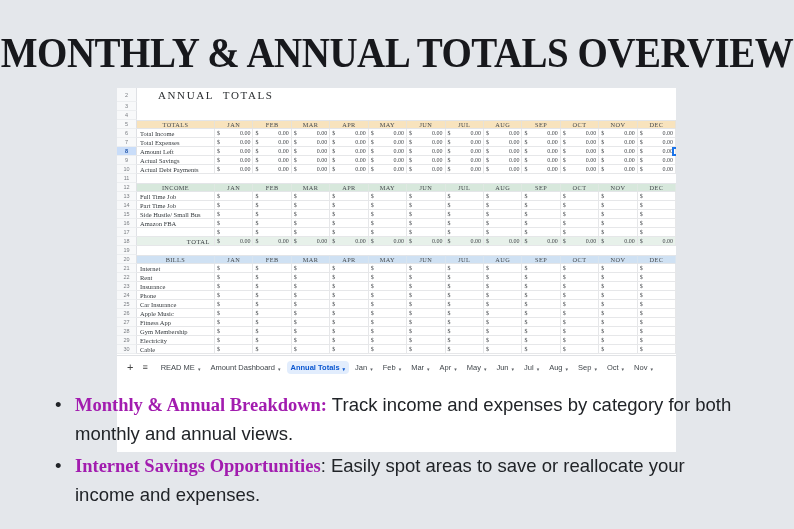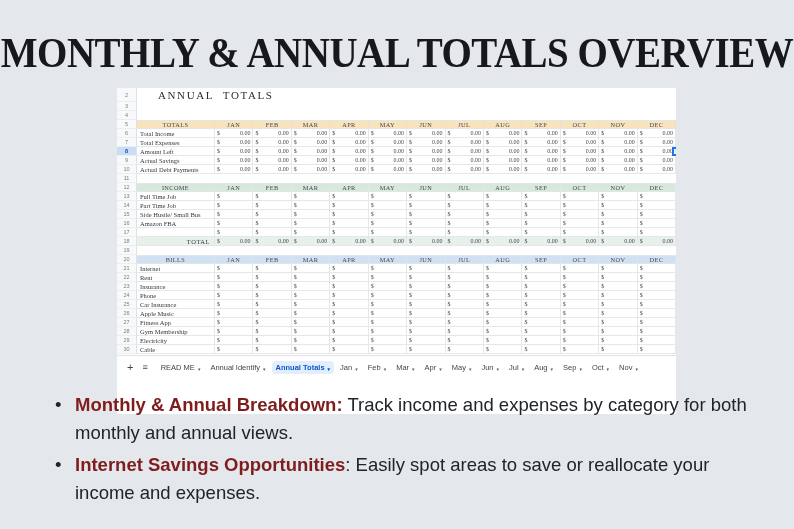--- a/index.html
+++ b/index.html
@@ -5,21 +5,21 @@
   html,body{margin:0;padding:0;background:#e4e7eb;}
   .page{position:relative;width:794px;height:529px;background:#e4e7eb;overflow:hidden;
         font-family:"Liberation Sans",sans-serif;}
 
   
   .main-title{position:absolute;top:30px;left:0;width:794px;margin:0;text-align:center;
     font-family:"Liberation Serif",serif;font-weight:700;font-size:39px;letter-spacing:-0.5px;
     color:#17181c;white-space:nowrap;transform:scaleY(1.08);}
 
   
-  .sheet{position:absolute;left:117px;top:88px;width:559px;height:326px;background:#ffffff;
+  .sheet{position:absolute;left:117px;top:88px;width:559px;height:364px;background:#ffffff;
     display:flex;flex-direction:column;font-family:"Liberation Serif",serif;}
   .sheet-grid{height:267px;position:relative;overflow:hidden;}
   .srow{display:flex;height:9px;box-sizing:border-box;}
   .srow-title{height:14px;}
   .gut{width:20px;box-sizing:border-box;background:#f8f9fa;border-right:1px solid #dfe1e5;
     border-bottom:1px solid #eceef0;color:#7a7e83;font-family:"Liberation Sans",sans-serif;
     font-size:5.5px;display:flex;align-items:center;justify-content:center;flex:none;}
   .gut-sel{background:#c9ddf9;color:#1b51a8;font-weight:bold;}
   .sheet-title{flex:1;display:flex;align-items:center;padding-left:21px;font-size:11px;
     letter-spacing:1.6px;word-spacing:5px;color:#2a2d30;overflow:hidden;}
@@ -52,21 +52,21 @@
   .tab{display:flex;align-items:flex-end;gap:3px;padding:2px 4px;font-size:7.5px;border-radius:4px;}
   .tab .arrow{font-size:5px;color:#5f6368;line-height:1;}
   .tab-active{background:#e2edfd;color:#0b57d0;font-weight:bold;}
   .tab-active .arrow{color:#0b57d0;}
 
   
   .bullets{position:absolute;left:55px;top:391px;width:692px;margin:0;padding:0;list-style:none;
     font-size:18.5px;line-height:27.5px;color:#212428;}
   .bullets li{display:flex;margin-bottom:5px;}
   .dot{width:20px;flex:none;}
-  .btxt b{font-weight:700;color:#7f1d1d;}
+  .btxt b{font-weight:700;color:#a21caf;font-family:Liberation Serif, serif;}
 </style>
 </head>
 <body>
 
 <div class="page">
 
   <h1 class="main-title">MONTHLY &amp; ANNUAL TOTALS OVERVIEW</h1>
 
   <div class="sheet">
     <div class="sheet-grid" id="sheet-grid">
@@ -1230,21 +1230,21 @@
       </div>
     <div class="tabbar">
       <span class="plus">+</span>
       <span class="menu">≡</span>
       <div class="tabs" id="tabbar-tabs">
           <div class="tab">
             <span>READ ME</span>
             <span class="arrow">▾</span>
           </div>
           <div class="tab">
-            <span>Annual Identify</span>
+            <span>Amount Dashboard</span>
             <span class="arrow">▾</span>
           </div>
           <div class="tab tab-active">
             <span>Annual Totals</span>
             <span class="arrow">▾</span>
           </div>
           <div class="tab">
             <span>Jan</span>
             <span class="arrow">▾</span>
           </div>

